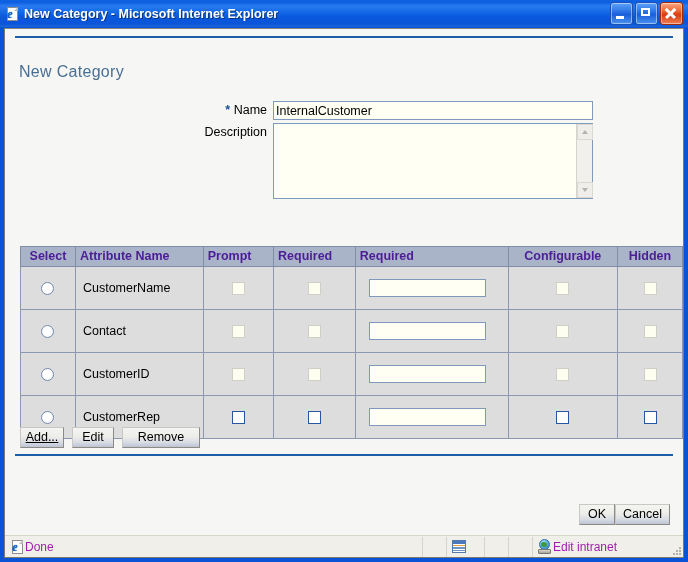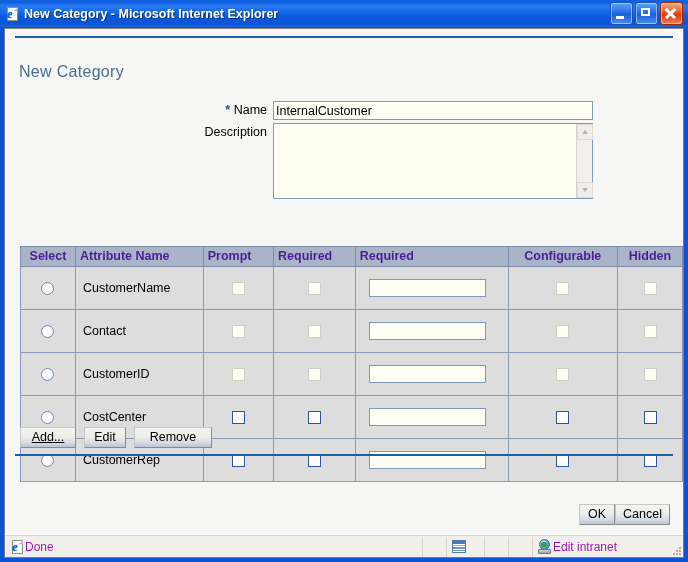--- a/index.html
+++ b/index.html
@@ -288,21 +288,21 @@
     cursor: pointer;
     line-height: 14px;
   }
   #toolbtns {
     position: absolute;
     left: 15px;
     top: 398px;
     display: flex;
     gap: 8px;
   }
-  #toolbtns .btn.add { width: 56px; text-align:center; padding-left:0; padding-right:0;text-decoration:underline;}
+  #toolbtns .btn.add { width: 44px; text-align:center; padding-left:0; padding-right:0;text-decoration:underline;}
   #toolbtns .btn.edit { width: 42px; text-align:center; padding-left:0; padding-right:0;}
   #toolbtns .btn.remove { width: 78px; text-align:center; padding-left:0; padding-right:0;}
 
   #okbtns {
     position: absolute;
     right: 13px;
     top: 475px;
     display: flex;
   }
   #okbtns .btn.ok { width: 36px; text-align:center; padding-left:0; padding-right:0;}
@@ -491,29 +491,20 @@
               <td class="col-select ctr"><span class="radio"></span></td>
               <td class="col-attr namecell">CustomerID</td>
               <td class="col-prompt ctr"><span class="chk disabled"></span></td>
               <td class="col-req ctr"><span class="chk disabled"></span></td>
               <td class="col-def"><input type="text" class="cellinput" style=""></td>
               <td class="col-conf ctr"><span class="chk disabled"></span></td>
               <td class="col-hid ctr"><span class="chk disabled"></span></td>
             </tr>
             <tr>
               <td class="col-select ctr"><span class="radio"></span></td>
-              <td class="col-attr namecell">CostCenter</td>
-              <td class="col-prompt ctr"><span class="chk"></span></td>
-              <td class="col-req ctr"><span class="chk"></span></td>
-              <td class="col-def"><input type="text" class="cellinput" style=""></td>
-              <td class="col-conf ctr"><span class="chk"></span></td>
-              <td class="col-hid ctr"><span class="chk"></span></td>
-            </tr>
-            <tr>
-              <td class="col-select ctr"><span class="radio"></span></td>
               <td class="col-attr namecell">CustomerRep</td>
               <td class="col-prompt ctr"><span class="chk"></span></td>
               <td class="col-req ctr"><span class="chk"></span></td>
               <td class="col-def"><input type="text" class="cellinput" style=""></td>
               <td class="col-conf ctr"><span class="chk"></span></td>
               <td class="col-hid ctr"><span class="chk"></span></td>
             </tr>
           </tbody>
       </table>
 

